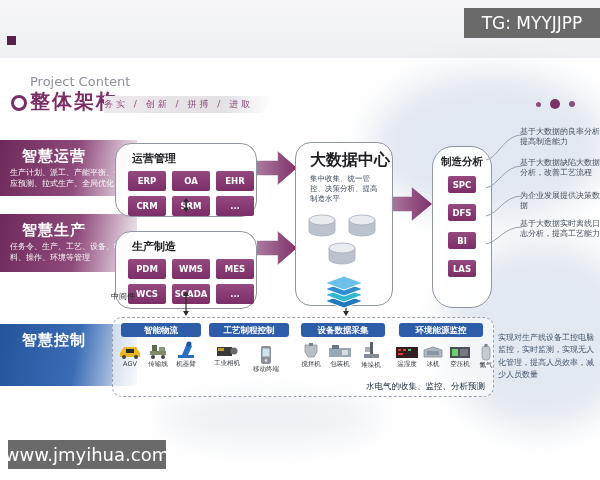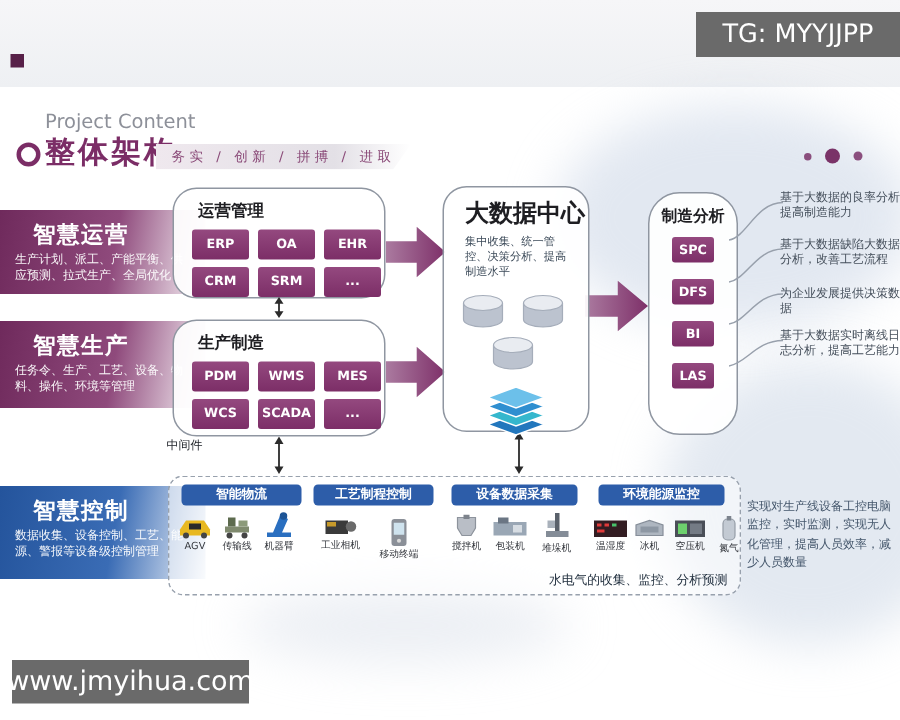--- a/index.html
+++ b/index.html
@@ -16,35 +16,35 @@
   .wm-top{left:464px;top:8px;width:136px;height:30px;font-size:17px;}
   .wm-bottom{left:8px;top:440px;width:158px;height:29px;font-size:18px;}
   .corner-square{position:absolute;left:7px;top:36px;width:9px;height:9px;background:#572048;}
 
   .eyebrow{position:absolute;left:30px;top:74px;font-size:13px;color:#8d9099;}
   .ring{position:absolute;left:11px;top:95px;width:10px;height:10px;border:3.5px solid #7b2d66;border-radius:50%;}
   .page-title{position:absolute;left:30px;top:88px;font-size:20px;font-weight:bold;color:#7b2d66;letter-spacing:2px;}
   .tagline{position:absolute;left:104px;top:96px;width:170px;height:17px;
     background:linear-gradient(to right,#efe8ee,#e3e0e6 70%,rgba(227,224,230,0));
     clip-path:polygon(0 0,100% 0,93% 100%,0 100%);
-    display:flex;align-items:center;justify-content:center;}
+    display:flex;align-items:center;justify-content:flex-start;}
   .tagline span{font-size:9px;color:#8a4a78;letter-spacing:3px;}
   .dots{position:absolute;left:536px;top:97px;width:46px;height:14px;}
   .dots i{position:absolute;border-radius:50%;background:#7a3368;}
   .dots i:nth-child(1){left:0;top:5px;width:5px;height:5px;opacity:.85;}
   .dots i:nth-child(2){left:14px;top:2px;width:10px;height:10px;}
   .dots i:nth-child(3){left:33px;top:4px;width:6px;height:6px;opacity:.85;}
 
   .panel{position:absolute;left:0;width:137px;color:#fff;}
   .panel-purple{background:linear-gradient(100deg,#6f2a5c 0%,#8f4a7c 55%,rgba(205,175,198,.15) 100%);}
   .panel-blue{background:linear-gradient(100deg,#24549c 0%,#3a6cb5 55%,rgba(165,190,225,.15) 100%);}
   .panel-title{font-size:15px;font-weight:bold;padding:7px 0 2px 22px;letter-spacing:1px;}
   .panel-desc{font-size:8px;line-height:1.35;padding:0 8px 0 10px;opacity:.95;}
 
-  .appbox{position:absolute;background:rgba(255,255,255,.92);border:1.5px solid #8f96a1;border-radius:16px;}
+  .appbox{position:absolute;background:rgba(255,255,255,.92);border:1.5px solid #8f96a1;border-radius:16px;margin-top:18px;}
   .appbox-title{font-size:11px;font-weight:bold;color:#1e1e22;padding:7px 0 0 16px;}
   .appgrid{display:grid;grid-template-columns:repeat(3,38px);gap:5px 6px;padding:5px 0 0 12px;}
   .chip{height:20px;background:linear-gradient(#94497f,#7c2e67);color:#fff;font-size:8.5px;font-weight:bold;
     display:flex;align-items:center;justify-content:center;border-radius:2px;}
 
   .middleware{position:absolute;left:111px;top:291px;font-size:8px;color:#22262c;text-align:right;}
 
   .chev{position:absolute;background:linear-gradient(to right,#ab7ba0,#7e3069);
     clip-path:polygon(0 32%,52% 32%,52% 8%,100% 50%,52% 92%,52% 68%,0 68%);}
   .chev1{left:257px;top:148px;width:40px;height:40px;}
@@ -100,21 +100,20 @@
   <div class="panel panel-purple" style="top:140px;height:56px;">
     <div class="panel-title">智慧运营</div>
     <div class="panel-desc">生产计划、派工、产能平衡、供应预测、拉式生产、全局优化</div>
   </div>
   <div class="panel panel-purple" style="top:214px;height:58px;">
     <div class="panel-title">智慧生产</div>
     <div class="panel-desc">任务令、生产、工艺、设备、物料、操作、环境等管理</div>
   </div>
   <div class="panel panel-blue" style="top:324px;height:62px;">
     <div class="panel-title">智慧控制</div>
-    <div class="panel-desc">数据收集、设备控制、工艺、能源、警报等设备级控制管理</div>
   </div>
 
   <div class="appbox" style="left:115px;top:125px;width:140px;height:72px;">
     <div class="appbox-title">运营管理</div>
     <div class="appgrid">
       <div class="chip">ERP</div>
       <div class="chip">OA</div>
       <div class="chip">EHR</div>
       <div class="chip">CRM</div>
       <div class="chip">SRM</div>

